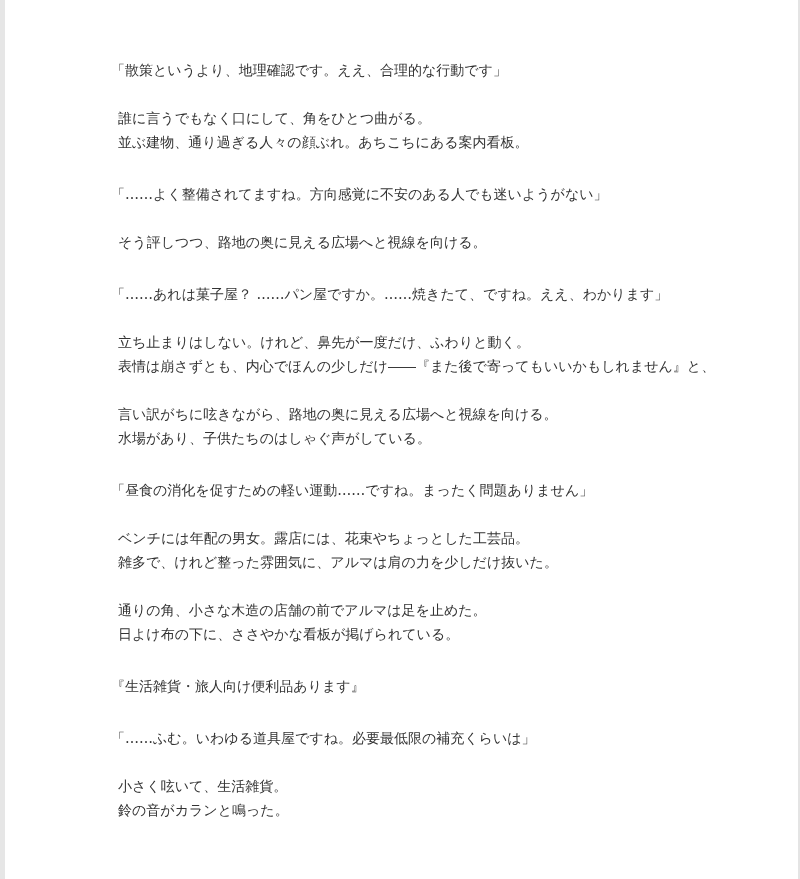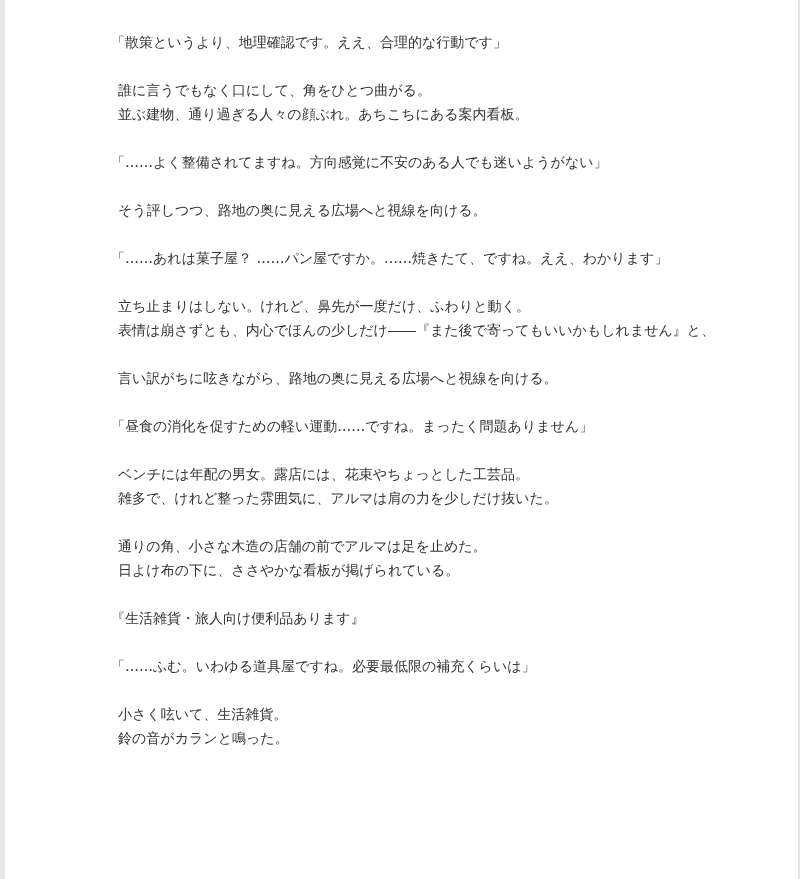--- a/index.html
+++ b/index.html
@@ -38,20 +38,21 @@
       font-size: 14px;
       line-height: 24px;
       color: #333333;
     }
     .para {
       margin: 0 0 24px 0;
       white-space: normal;
     }
     .para.dialogue {
       margin-left: -7px;
+      margin-top: 28px;
     }
     .line {
       display: block;
       height: 24px;
       white-space: nowrap;
     }
   </style>
 </head>
 <body>
 
@@ -83,20 +84,21 @@
     </p>
 
     <p class="para">
       <span class="line">立ち止まりはしない。けれど、鼻先が一度だけ、ふわりと動く。</span>
       <span class="line">表情は崩さずとも、内心でほんの少しだけ――『また後で寄ってもいいかもしれません』と、</span>
     </p>
 
 
     <p class="para">
       <span class="line">言い訳がちに呟きながら、路地の奥に見える広場へと視線を向ける。</span>
+      <span class="line">水場があり、子供たちのはしゃぐ声がしている。</span>
     </p>
 
     <p class="para dialogue">
       <span class="line">「昼食の消化を促すための軽い運動……ですね。まったく問題ありません」</span>
     </p>
 
     <p class="para">
       <span class="line">ベンチには年配の男女。露店には、花束やちょっとした工芸品。</span>
       <span class="line">雑多で、けれど整った雰囲気に、アルマは肩の力を少しだけ抜いた。</span>
     </p>

